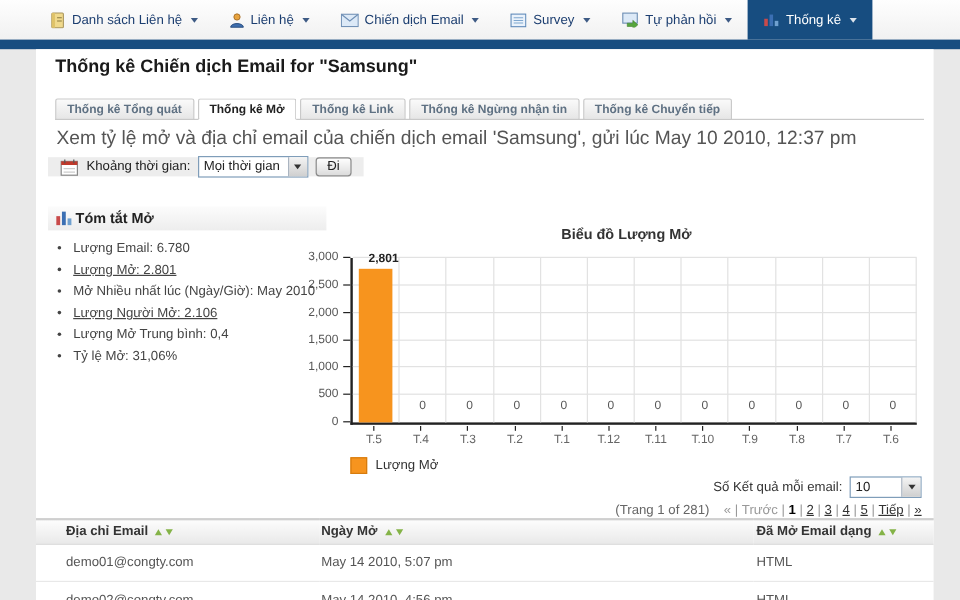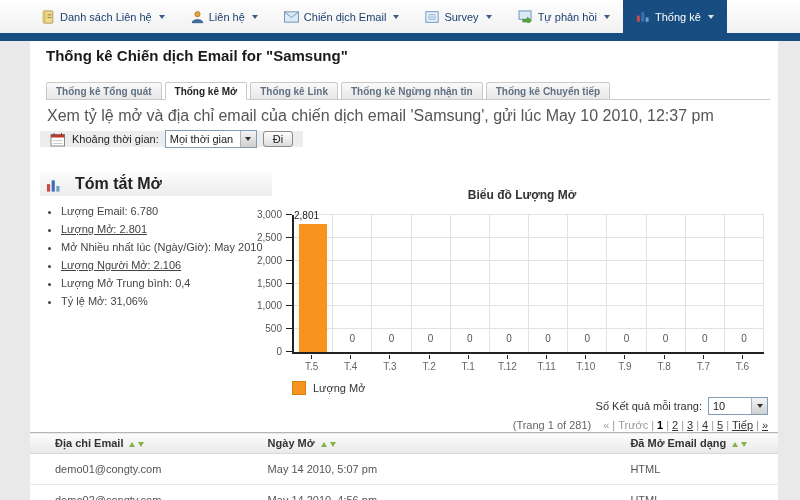--- a/index.html
+++ b/index.html
@@ -64,44 +64,44 @@
   }
   .fs-btn i{width:0;height:0;border-left:3px solid transparent;border-right:3px solid transparent;border-top:4px solid #333;}
   .go-btn{
     padding:1px 9px;font-size:11px;color:#222;cursor:pointer;
     background:linear-gradient(#fefefe,#dcdcdc);border:1px solid #8a8a8a;border-radius:3px;
   }
 
   
   .summary{position:absolute;left:10px;top:131px;width:232px;}
   .summary-head{
-    display:flex;gap:14px;align-items:flex-end;padding:3px 6px;
+    display:flex;gap:2px;align-items:flex-end;padding:3px 6px;
     background:linear-gradient(#fcfcfc,#ededed);
-    font-size:16px;font-weight:bold;color:#222;
+    font-size:12px;font-weight:bold;color:#222;
   }
   .summary ul{margin:9px 0 0 8px;padding-left:13px;}
   .summary li{font-size:11px;color:#444;margin-bottom:6px;}
   .summary li .lnk{text-decoration:underline;cursor:pointer;}
 
   
   .chart-title{
     position:absolute;left:252px;top:147px;width:480px;text-align:center;
     font-size:12px;font-weight:bold;color:#333;
   }
   .y-axis{position:absolute;left:200px;top:174px;width:58px;height:137px;}
   .y-axis div{position:absolute;right:6px;font-size:10px;color:#555;transform:translateY(5px);}
   .plot{
     position:absolute;left:262px;top:174px;width:470px;height:137px;
     border-left:2px solid #222;border-bottom:2px solid #222;display:flex;box-sizing:content-box;
   }
   .hgrid{position:absolute;left:0;right:0;height:1px;background:#e2e2e2;}
   .ytick{position:absolute;left:-8px;width:6px;height:1px;background:#222;}
   .col{flex:1;position:relative;border-right:1px solid #e2e2e2;}
   .bar{position:absolute;left:14%;width:72%;bottom:0;}
-  .vlabel{position:absolute;width:100%;text-align:left;font-size:10px;color:#222;}
+  .vlabel{position:absolute;width:100%;text-align:right;font-size:10px;color:#222;font-weight:bold;}
   .zlabel{position:absolute;bottom:8px;width:100%;text-align:center;font-size:10px;color:#555;}
   .x-axis{position:absolute;left:262px;top:314px;width:470px;display:flex;}
   .x-axis .xcell{flex:1;text-align:center;font-size:10px;color:#666;}
   .x-axis .tick{display:block;width:1px;height:4px;background:#222;margin:0 auto 2px;}
   .legend{
     position:absolute;left:262px;top:340px;display:flex;gap:7px;align-items:center;
     font-size:11px;color:#333;
   }
   .swatch{width:14px;height:14px;border:1px solid #d77c0e;box-sizing:border-box;}
 
@@ -344,21 +344,21 @@
         <div class="xcell"><span class="tick"></span><span>T.7</span></div>
         <div class="xcell"><span class="tick"></span><span>T.6</span></div>
       </div>
 
     <div class="legend">
       <span class="swatch" id="legend-swatch" style="background: rgb(247, 148, 30);"></span>
       <span>Lượng Mở</span>
     </div>
 
     <div class="perpage">
-      <span>Số Kết quả mỗi trang:</span>
+      <span>Số Kết quả mỗi email:</span>
       <span class="fselect">
         <span class="fs-val" style="min-width:34px">10</span>
         <span class="fs-btn">
             <i></i>
           </span>
       </span>
     </div>
 
     <div class="pagination" id="pagination"><span class="pg-info">(Trang 1 of 281)</span><span class="pg-dim">«</span><span class="pg-sep">|</span><span class="pg-dim">Trước</span><span class="pg-sep">|</span><span class="pg-current">1</span><span class="pg-sep">|</span><span class="pg-link">2</span><span class="pg-sep">|</span><span class="pg-link">3</span><span class="pg-sep">|</span><span class="pg-link">4</span><span class="pg-sep">|</span><span class="pg-link">5</span><span class="pg-sep">|</span><span class="pg-link">Tiếp</span><span class="pg-sep">|</span><span class="pg-link">»</span></div>
 

